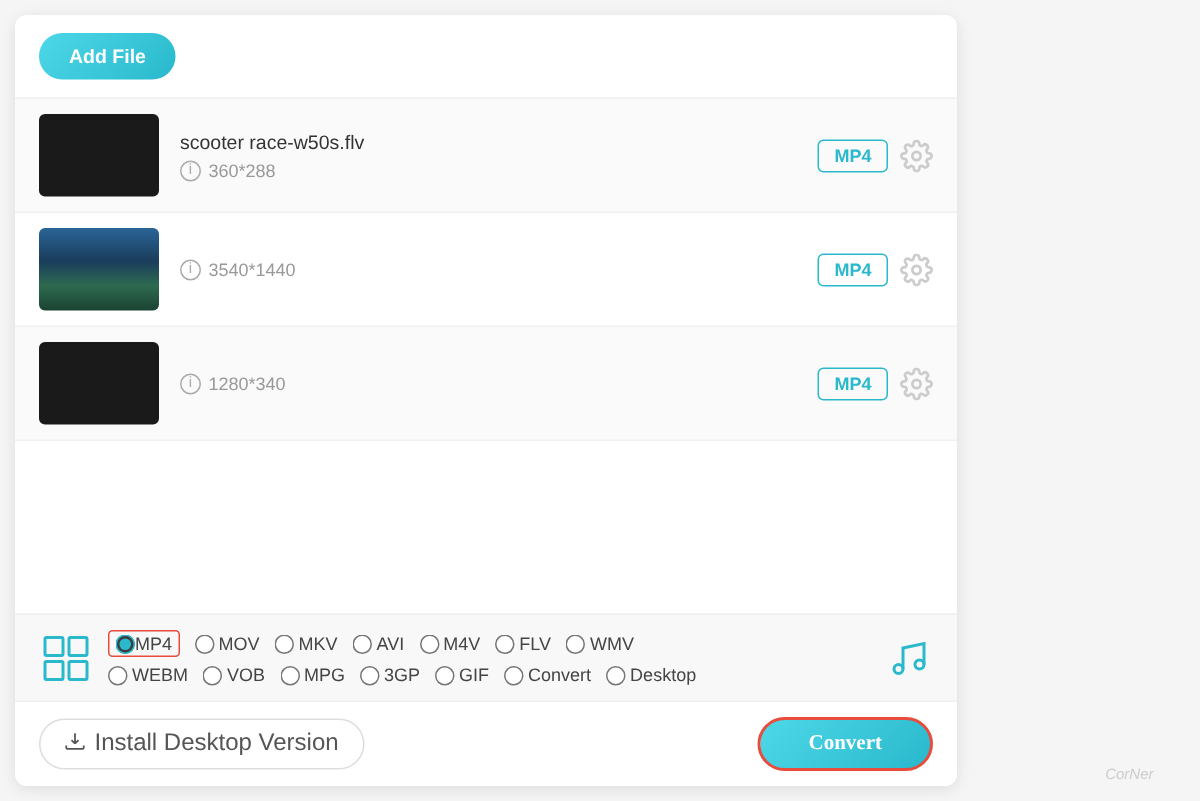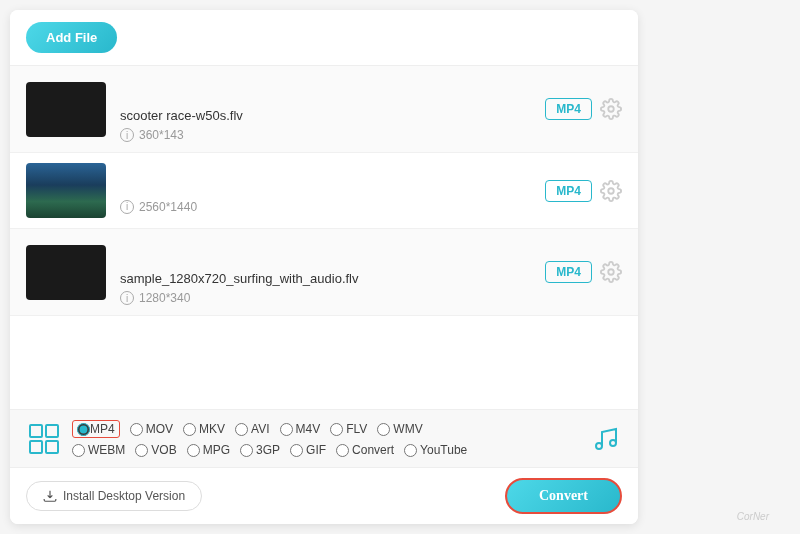--- a/index.html
+++ b/index.html
@@ -63,21 +63,20 @@
       flex-shrink: 0;
       overflow: hidden;
       position: relative;
     }
     .thumbnail.ocean {
       background: linear-gradient(180deg, #2a6496 0%, #1a3d5c 40%, #2d6a4f 70%, #1b4332 100%);
     }
     .file-info {
       flex: 1;
       margin-left: 14px;
-      margin-top: 32px;
     }
     .file-name {
       font-size: 13px;
       color: #333;
       margin-bottom: 5px;
     }
     .file-resolution {
       display: flex;
       align-items: center;
       font-size: 12px;
@@ -172,21 +171,21 @@
       padding: 10px 16px;
       display: flex;
       align-items: center;
       justify-content: space-between;
     }
     .install-btn {
       background: #fff;
       border: 1.5px solid #ddd;
       border-radius: 20px;
       padding: 7px 16px;
-      font-size: 12px;
+      font-size: 16px;
       color: #555;
       cursor: pointer;
       display: flex;
       align-items: flex-start;
       gap: 6px;
     }
     .convert-btn {
       background: linear-gradient(135deg, #4dd8e8, #29b8cc);
       color: white;
       border: 2px solid #e74c3c;
@@ -217,53 +216,52 @@
   </div>
 
   <div class="file-list">
 
     <div class="file-item">
       <div class="thumbnail"></div>
       <div class="file-info">
         <div class="file-name">scooter race-w50s.flv</div>
         <div class="file-resolution">
           <span class="info-icon">i</span>
-          <span>360*143</span>
+          <span>360*288</span>
         </div>
       </div>
       <div class="file-actions">
         <div class="format-badge">MP4</div>
         <svg class="gear-icon" viewBox="0 0 24 24" fill="none" stroke="currentColor" stroke-width="2">
           <circle cx="12" cy="12" r="3"></circle>
           <path d="M19.4 15a1.65 1.65 0 0 0 .33 1.82l.06.06a2 2 0 0 1-2.83 2.83l-.06-.06a1.65 1.65 0 0 0-1.82-.33 1.65 1.65 0 0 0-1 1.51V21a2 2 0 0 1-4 0v-.09A1.65 1.65 0 0 0 9 19.4a1.65 1.65 0 0 0-1.82.33l-.06.06a2 2 0 0 1-2.83-2.83l.06-.06A1.65 1.65 0 0 0 4.68 15a1.65 1.65 0 0 0-1.51-1H3a2 2 0 0 1 0-4h.09A1.65 1.65 0 0 0 4.6 9a1.65 1.65 0 0 0-.33-1.82l-.06-.06a2 2 0 0 1 2.83-2.83l.06.06A1.65 1.65 0 0 0 9 4.68a1.65 1.65 0 0 0 1-1.51V3a2 2 0 0 1 4 0v.09a1.65 1.65 0 0 0 1 1.51 1.65 1.65 0 0 0 1.82-.33l.06-.06a2 2 0 0 1 2.83 2.83l-.06.06A1.65 1.65 0 0 0 19.4 9a1.65 1.65 0 0 0 1.51 1H21a2 2 0 0 1 0 4h-.09a1.65 1.65 0 0 0-1.51 1z"></path>
         </svg>
       </div>
     </div>
 
     <div class="file-item">
       <div class="thumbnail ocean"></div>
       <div class="file-info">
         <div class="file-resolution">
           <span class="info-icon">i</span>
-          <span>2560*1440</span>
+          <span>3540*1440</span>
         </div>
       </div>
       <div class="file-actions">
         <div class="format-badge">MP4</div>
         <svg class="gear-icon" viewBox="0 0 24 24" fill="none" stroke="currentColor" stroke-width="2">
           <circle cx="12" cy="12" r="3"></circle>
           <path d="M19.4 15a1.65 1.65 0 0 0 .33 1.82l.06.06a2 2 0 0 1-2.83 2.83l-.06-.06a1.65 1.65 0 0 0-1.82-.33 1.65 1.65 0 0 0-1 1.51V21a2 2 0 0 1-4 0v-.09A1.65 1.65 0 0 0 9 19.4a1.65 1.65 0 0 0-1.82.33l-.06.06a2 2 0 0 1-2.83-2.83l.06-.06A1.65 1.65 0 0 0 4.68 15a1.65 1.65 0 0 0-1.51-1H3a2 2 0 0 1 0-4h.09A1.65 1.65 0 0 0 4.6 9a1.65 1.65 0 0 0-.33-1.82l-.06-.06a2 2 0 0 1 2.83-2.83l.06.06A1.65 1.65 0 0 0 9 4.68a1.65 1.65 0 0 0 1-1.51V3a2 2 0 0 1 4 0v.09a1.65 1.65 0 0 0 1 1.51 1.65 1.65 0 0 0 1.82-.33l.06-.06a2 2 0 0 1 2.83 2.83l-.06.06A1.65 1.65 0 0 0 19.4 9a1.65 1.65 0 0 0 1.51 1H21a2 2 0 0 1 0 4h-.09a1.65 1.65 0 0 0-1.51 1z"></path>
         </svg>
       </div>
     </div>
 
     <div class="file-item">
       <div class="thumbnail"></div>
       <div class="file-info">
-        <div class="file-name">sample_1280x720_surfing_with_audio.flv</div>
         <div class="file-resolution">
           <span class="info-icon">i</span>
           <span>1280*340</span>
         </div>
       </div>
       <div class="file-actions">
         <div class="format-badge">MP4</div>
         <svg class="gear-icon" viewBox="0 0 24 24" fill="none" stroke="currentColor" stroke-width="2">
           <circle cx="12" cy="12" r="3"></circle>
           <path d="M19.4 15a1.65 1.65 0 0 0 .33 1.82l.06.06a2 2 0 0 1-2.83 2.83l-.06-.06a1.65 1.65 0 0 0-1.82-.33 1.65 1.65 0 0 0-1 1.51V21a2 2 0 0 1-4 0v-.09A1.65 1.65 0 0 0 9 19.4a1.65 1.65 0 0 0-1.82.33l-.06.06a2 2 0 0 1-2.83-2.83l.06-.06A1.65 1.65 0 0 0 4.68 15a1.65 1.65 0 0 0-1.51-1H3a2 2 0 0 1 0-4h.09A1.65 1.65 0 0 0 4.6 9a1.65 1.65 0 0 0-.33-1.82l-.06-.06a2 2 0 0 1 2.83-2.83l.06.06A1.65 1.65 0 0 0 9 4.68a1.65 1.65 0 0 0 1-1.51V3a2 2 0 0 1 4 0v.09a1.65 1.65 0 0 0 1 1.51 1.65 1.65 0 0 0 1.82-.33l.06-.06a2 2 0 0 1 2.83 2.83l-.06.06A1.65 1.65 0 0 0 19.4 9a1.65 1.65 0 0 0 1.51 1H21a2 2 0 0 1 0 4h-.09a1.65 1.65 0 0 0-1.51 1z"></path>
@@ -336,21 +334,21 @@
         <label class="radio-option">
           <input type="radio" name="format" style="">
           <span>GIF</span>
         </label>
         <label class="radio-option">
           <input type="radio" name="format" style="">
           <span>Convert</span>
         </label>
         <label class="radio-option">
           <input type="radio" name="format" style="">
-          <span>YouTube</span>
+          <span>Desktop</span>
         </label>
       </div>
     </div>
 
     <svg class="music-icon" viewBox="0 0 30 30" fill="none" stroke="#29b8cc" stroke-width="2">
       <path d="M10 22V8l14-3v14"></path>
       <circle cx="7" cy="22" r="3"></circle>
       <circle cx="21" cy="19" r="3"></circle>
     </svg>
   </div>

